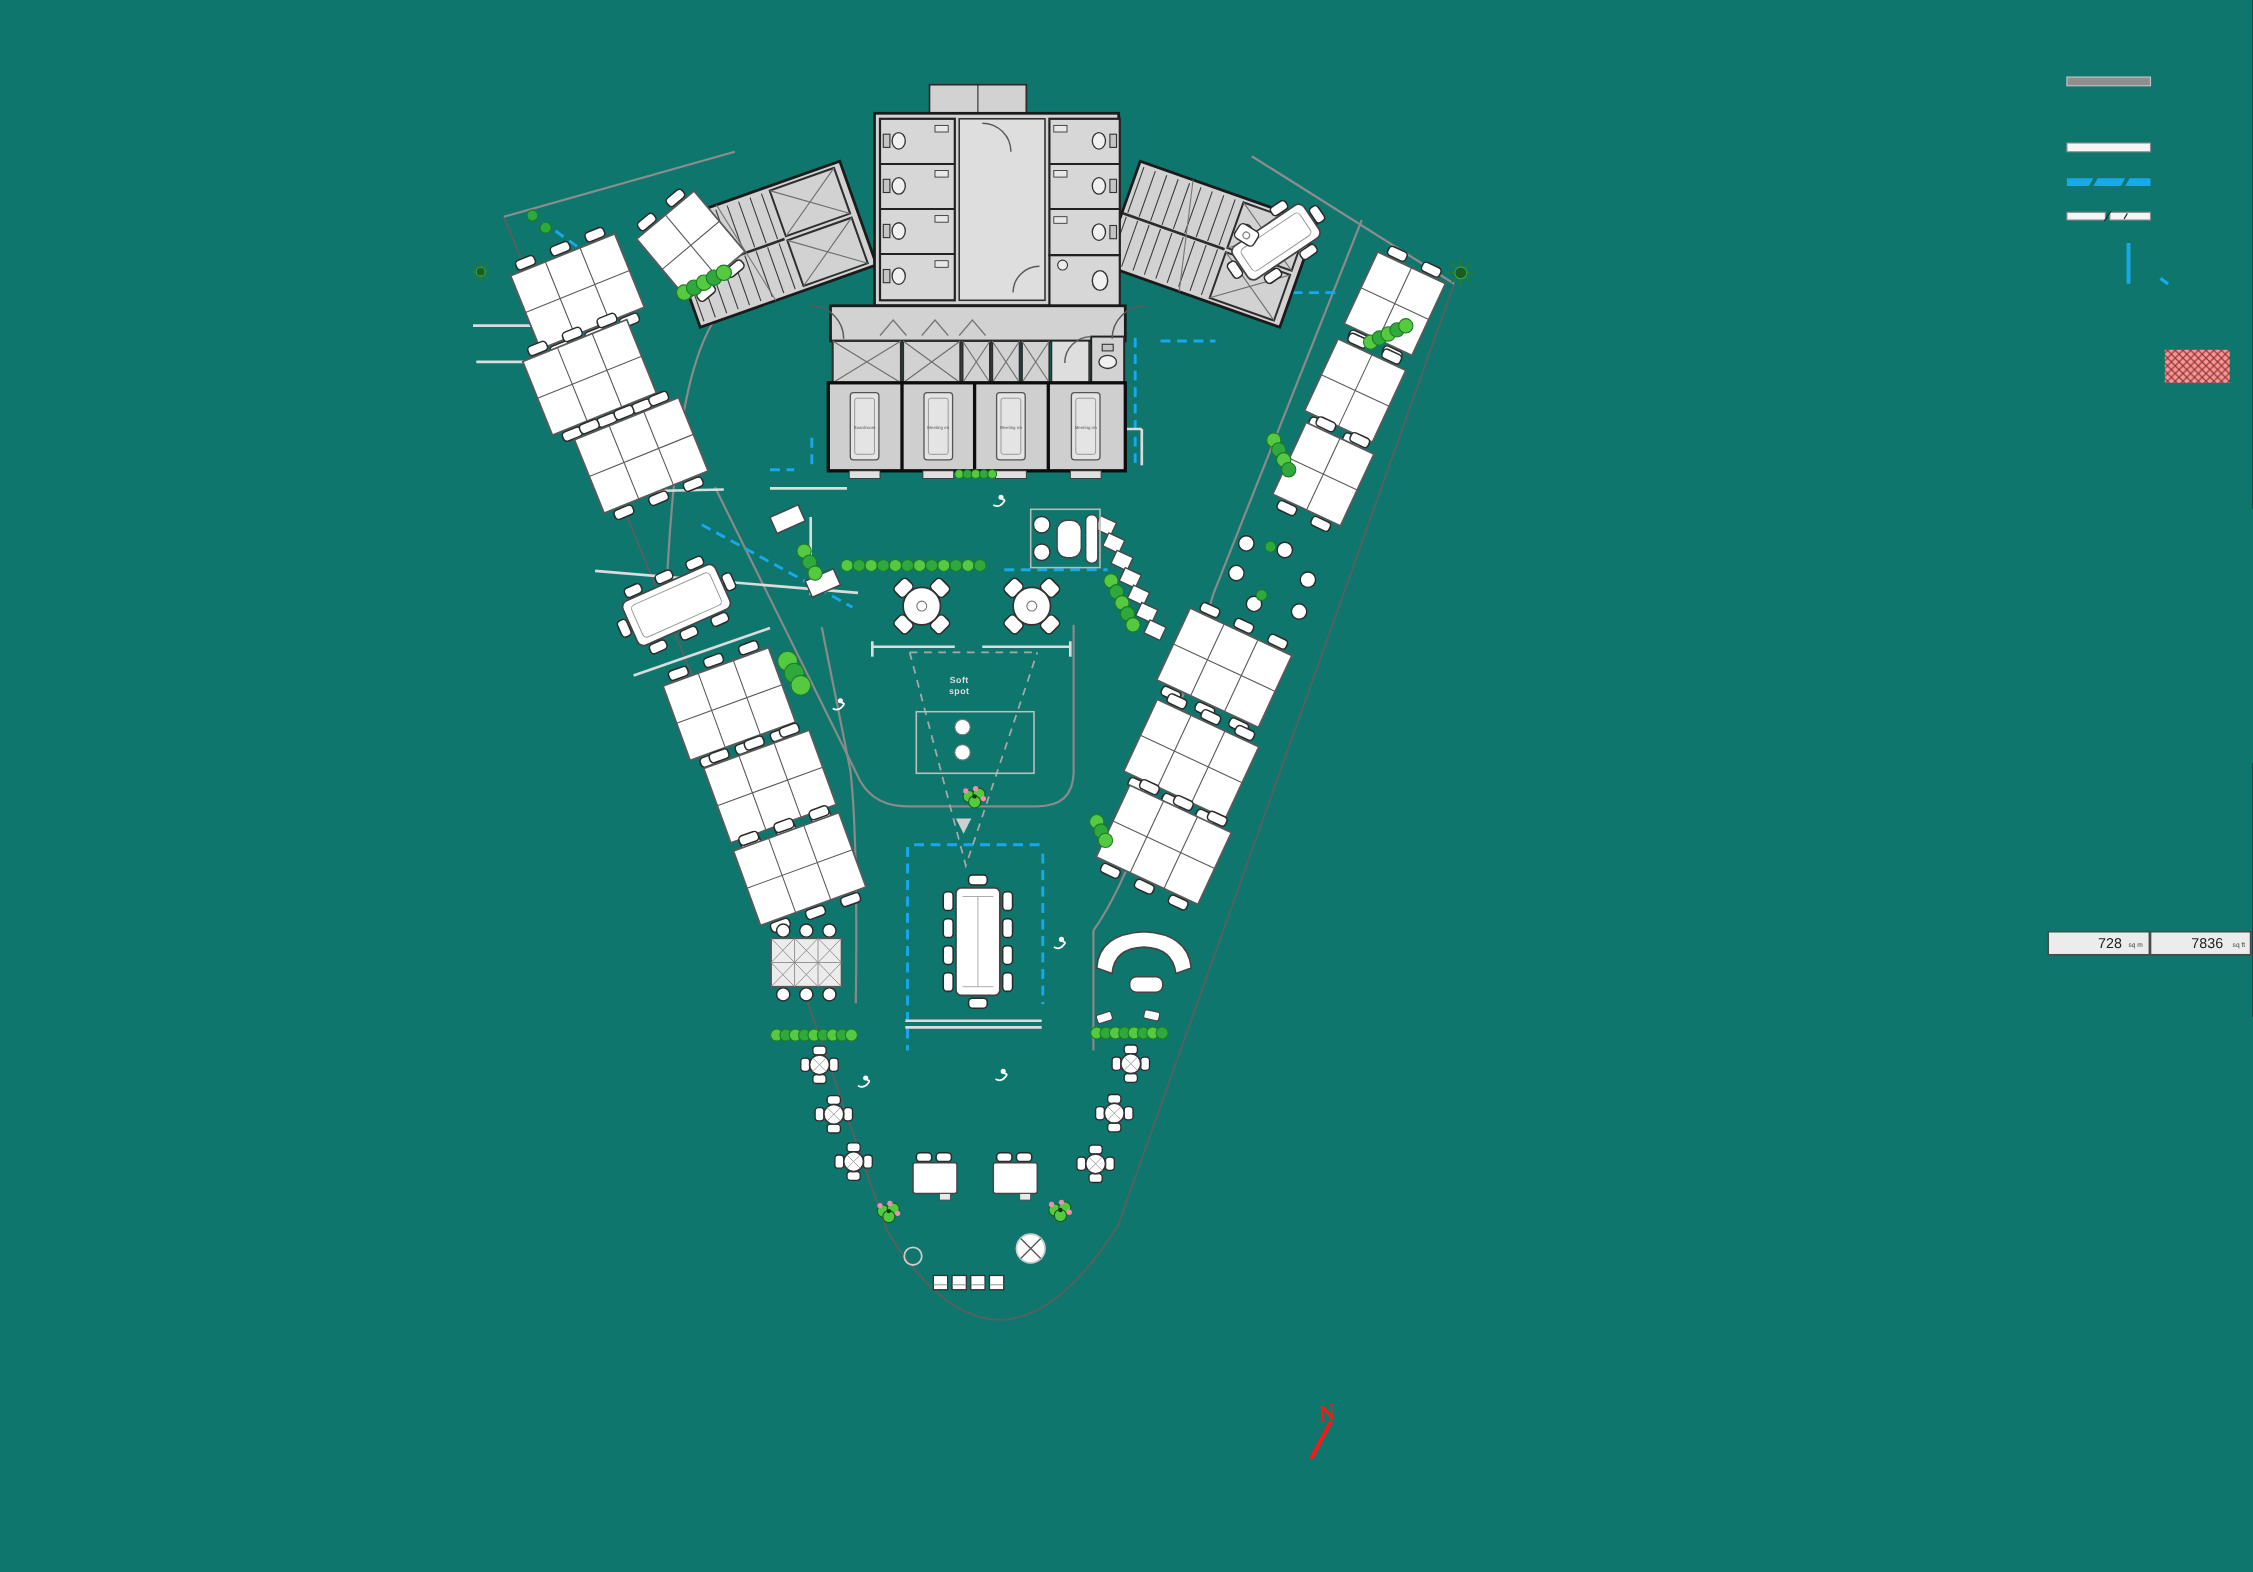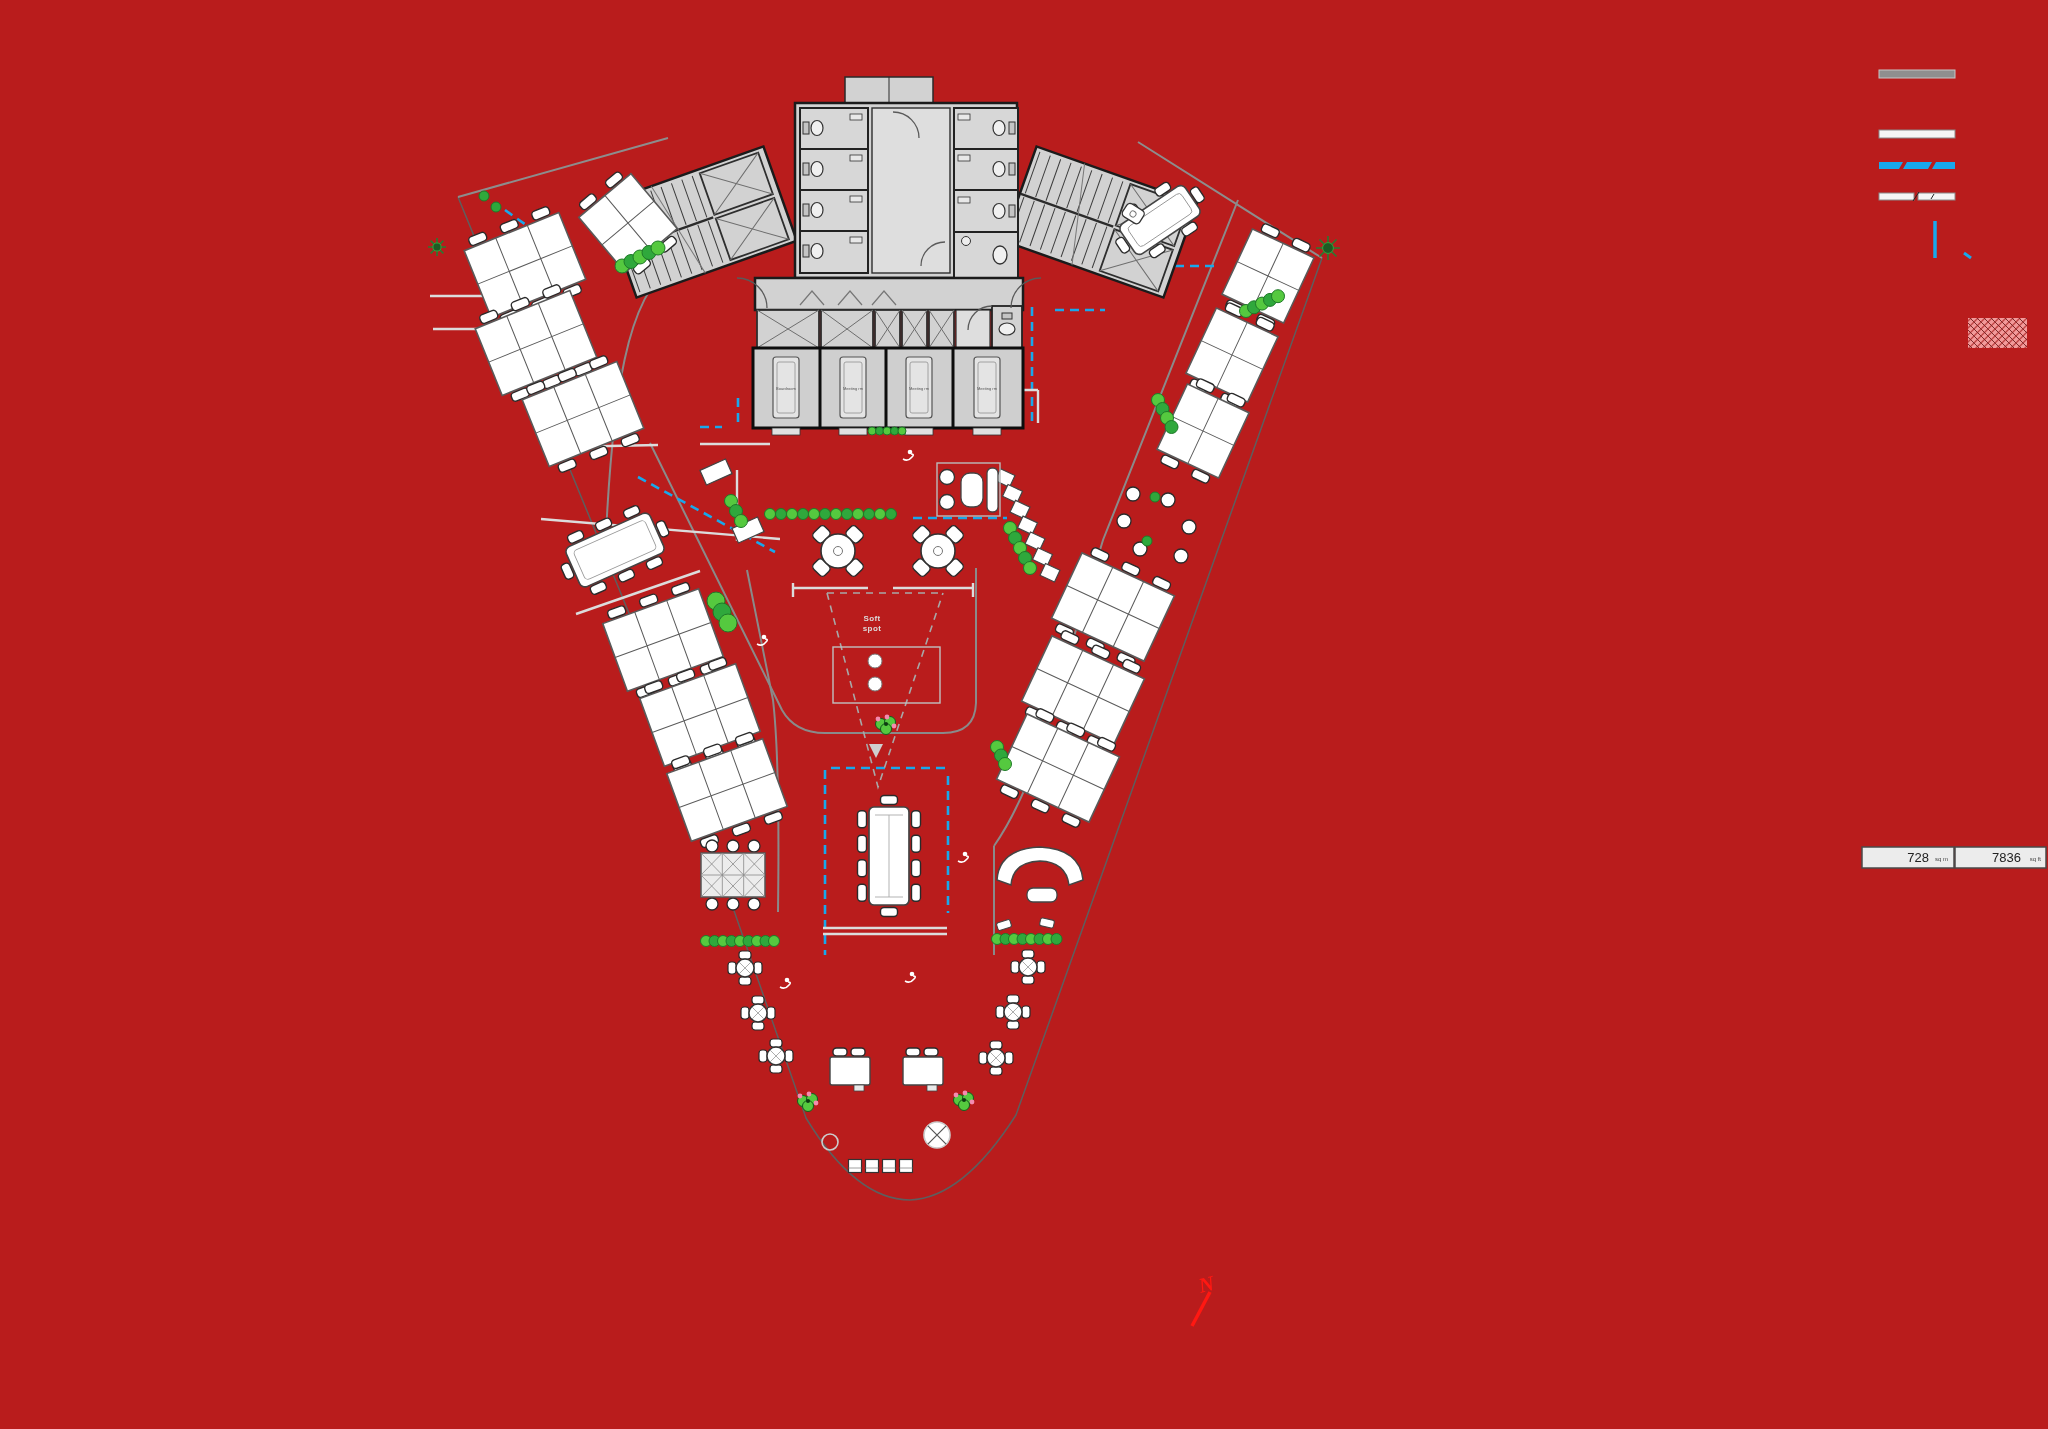--- a/index.html
+++ b/index.html
@@ -1,16 +1,16 @@
 <!DOCTYPE html>
 <html><head>
 <meta charset="utf-8">
 <style>
   html,body{margin:0;padding:0;background:#000;}
-  .stage{position:relative;width:2048px;height:1429px;background:#b91c1c;overflow:hidden;font-family:"Liberation Sans",sans-serif;}
+  .stage{position:relative;width:2048px;height:1429px;background:#0f766e;overflow:hidden;font-family:"Liberation Sans",sans-serif;}
   svg{display:block;width:2048px;height:1429px;}
   .areanum{font:13px "Liberation Sans",sans-serif;fill:#222;}
   .areaunit{font:6px "Liberation Sans",sans-serif;fill:#444;}
   .softtxt{font:bold 8px "Liberation Sans",sans-serif;fill:#dcdcdc;text-anchor:middle;letter-spacing:0.4px;}
   .roomlbl{font:4px "Liberation Sans",sans-serif;fill:#555;text-anchor:middle;}
   .northn{font:italic bold 21px "Liberation Serif",serif;fill:#ff1812;}
 </style>
 </head>
 <body>
 

